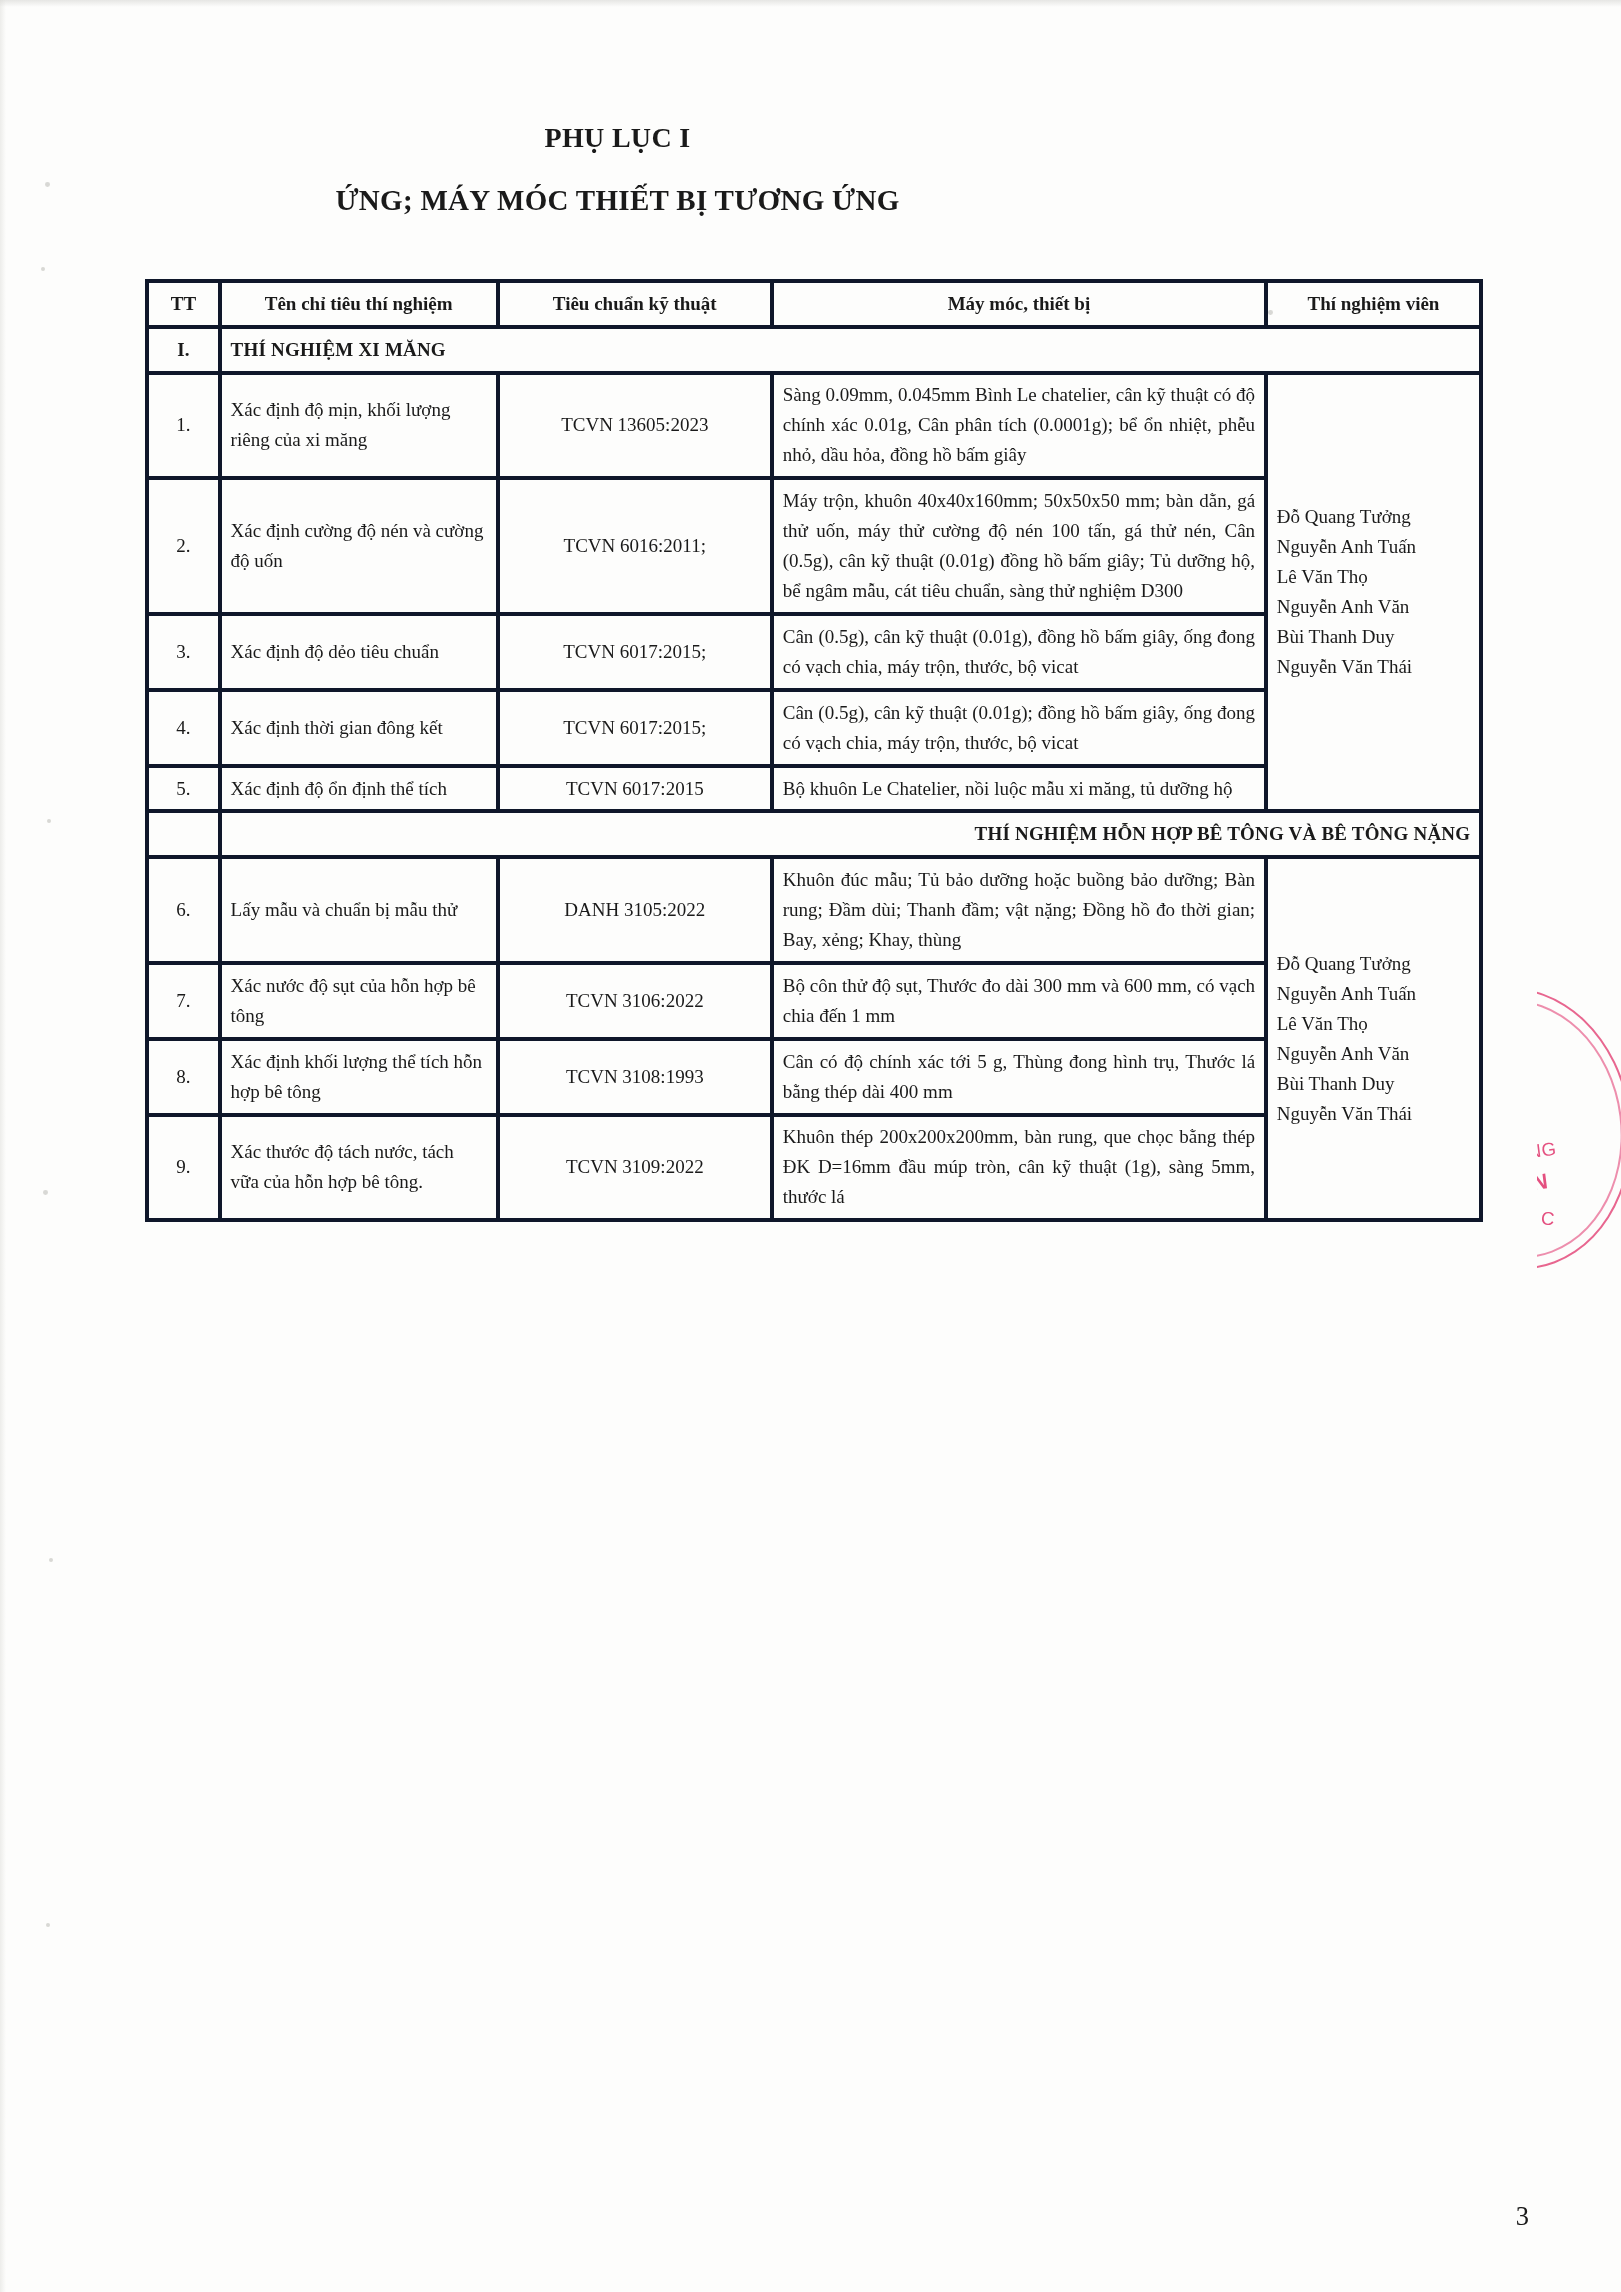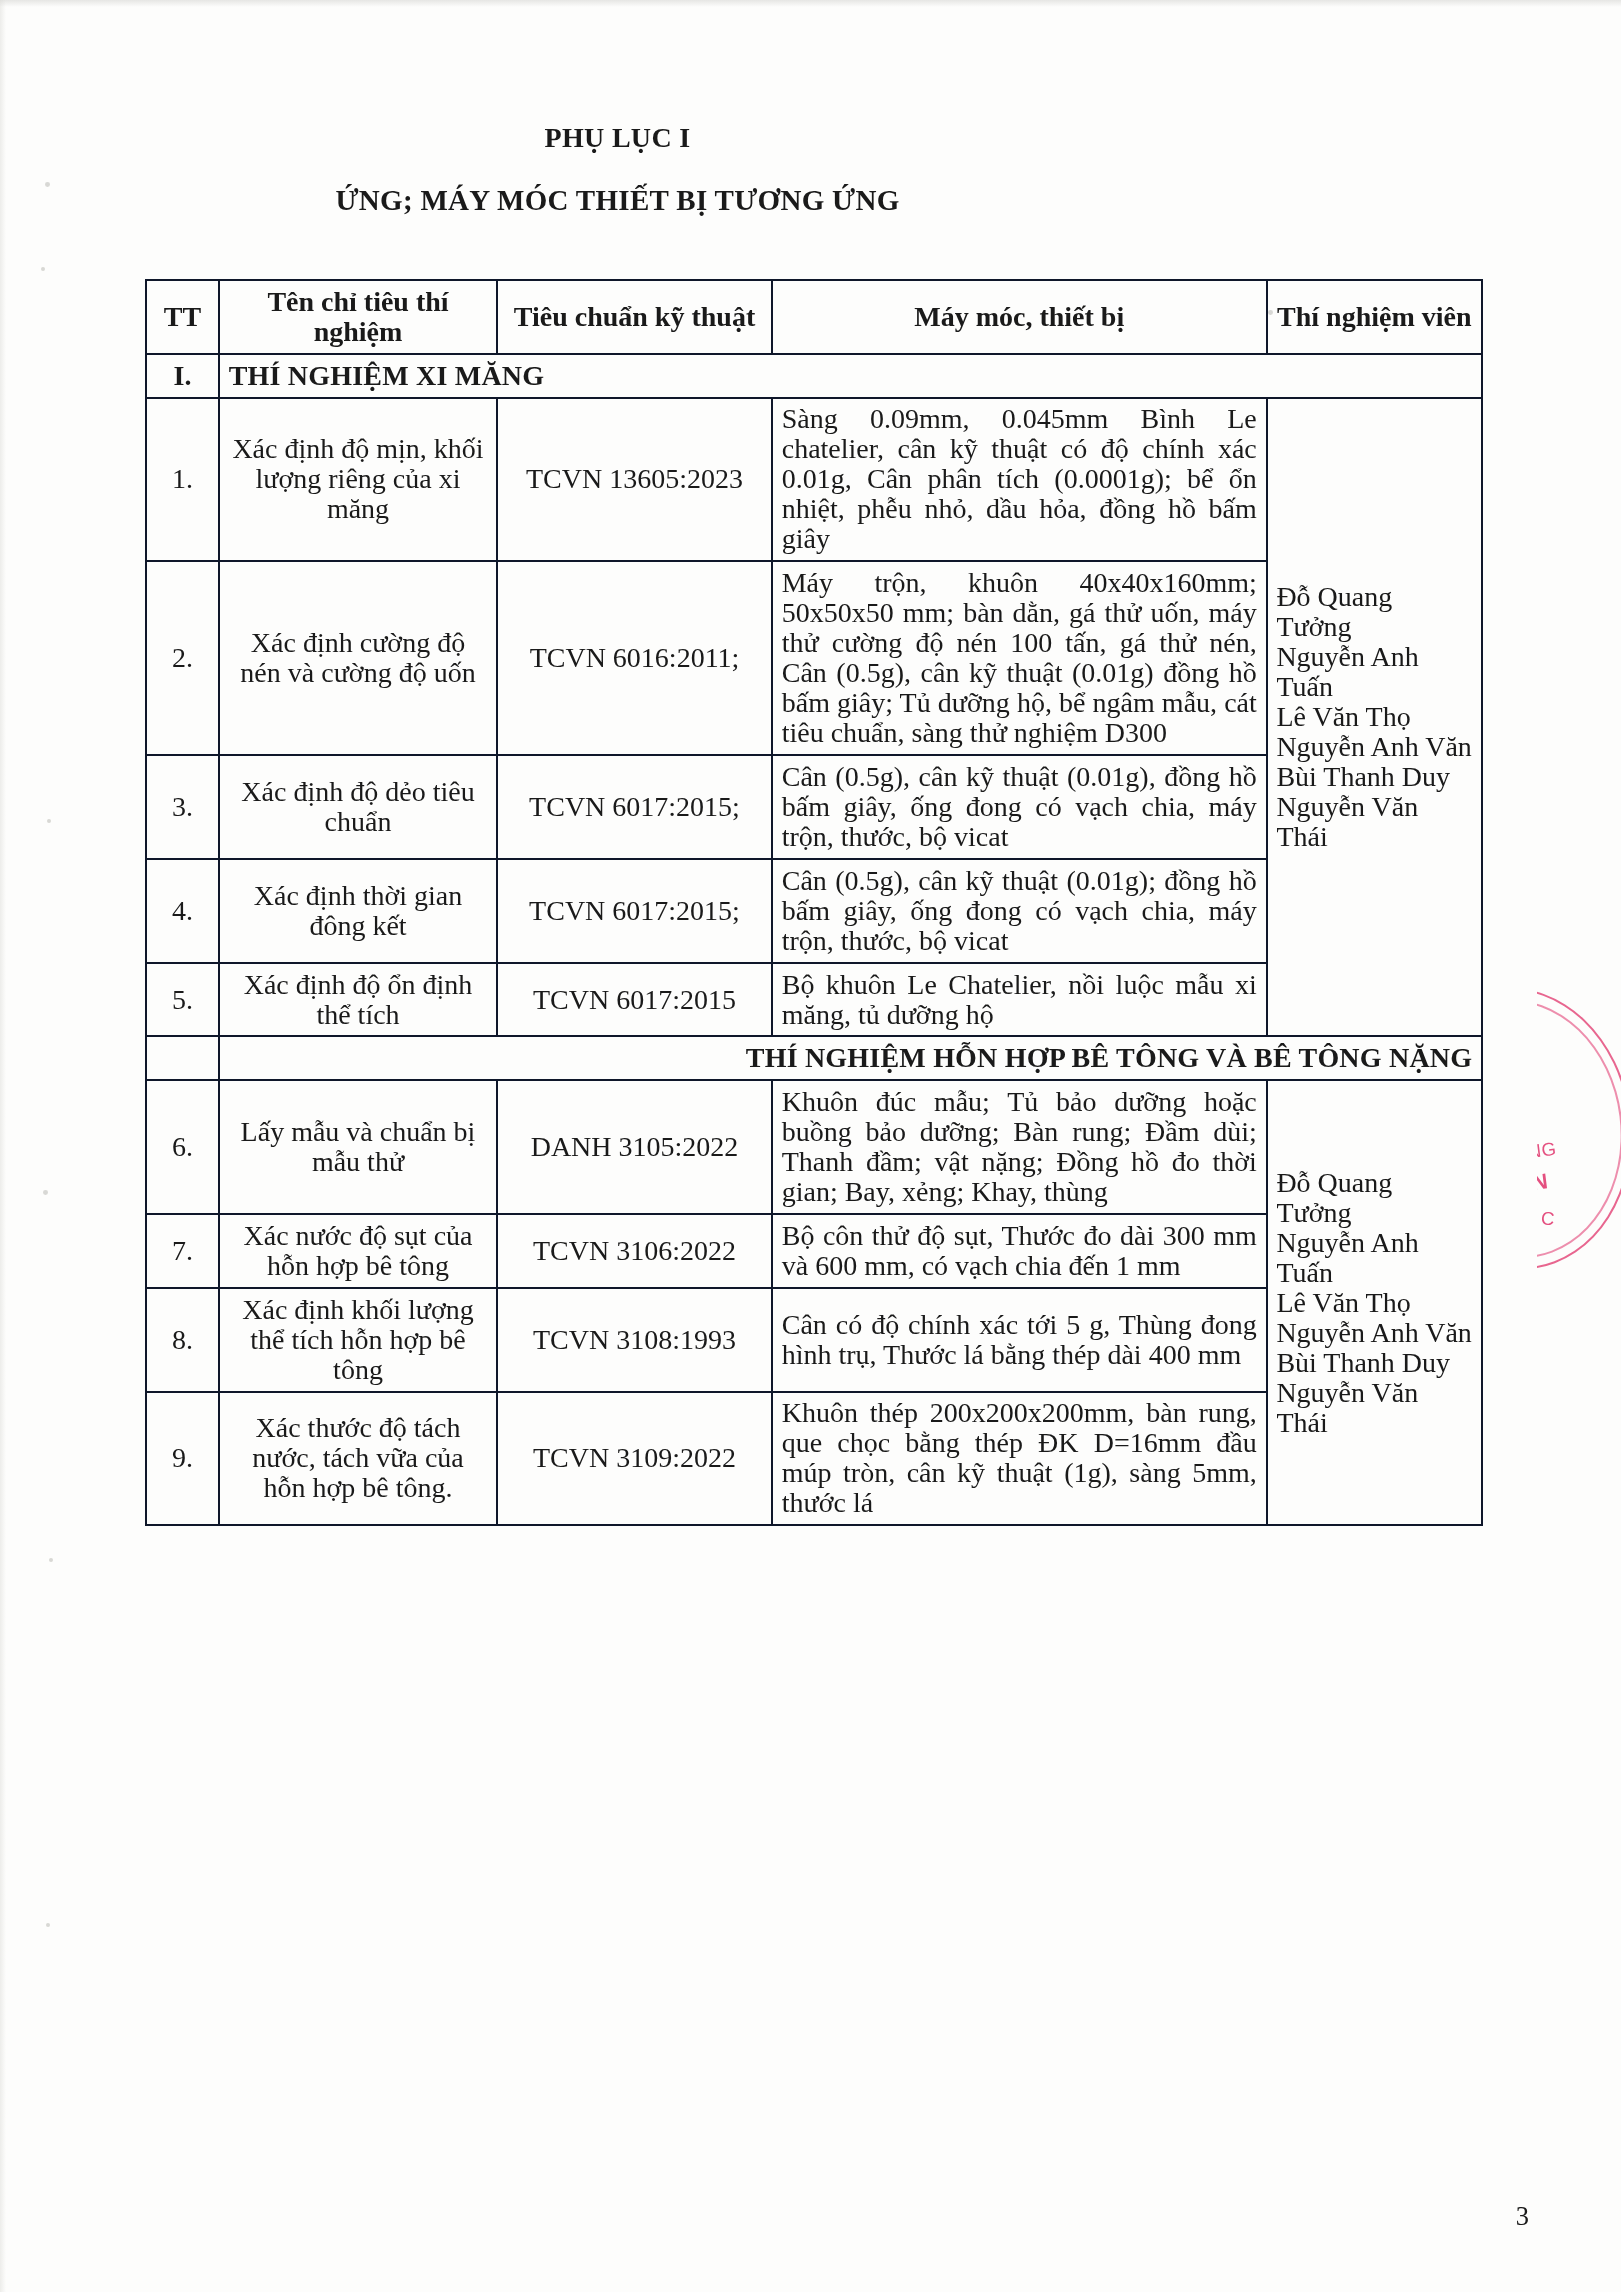--- a/index.html
+++ b/index.html
@@ -64,24 +64,24 @@
     left: 145px;
     top: 279px;
     width: 1338px;
   }
   table.main {
     border-collapse: collapse;
     width: 100%;
     table-layout: fixed;
   }
   table.main td, table.main th {
-    border: 2px solid #0f172a;
+    border: 4px solid #0f172a;
     vertical-align: middle;
     padding: 5.9px 8.8px;
-    font-size: 28px;
+    font-size: 19px;
     line-height: 30px;
   }
   col.c-tt   { width: 65px;  }
   col.c-name { width: 248px; }
   col.c-std  { width: 245px; }
   col.c-eq   { width: 441px; }
   col.c-tech { width: 192px; }
 
   thead th {
     text-align: center;
@@ -93,21 +93,20 @@
   .tt-cell {
     text-align: center;
     vertical-align: bottom;
     font-size: 23.5px;
     padding-bottom: 13.7px;
   }
   .name-cell {
     vertical-align: middle;
     font-size: 23.5px;
     line-height: 33px;
-    text-align: center;
   }
   .std-cell {
     text-align: center;
     vertical-align: middle;
     font-size: 23.5px;
     white-space: nowrap;
   }
   .eq-cell {
     text-align: justify;
     text-align-last: left;

